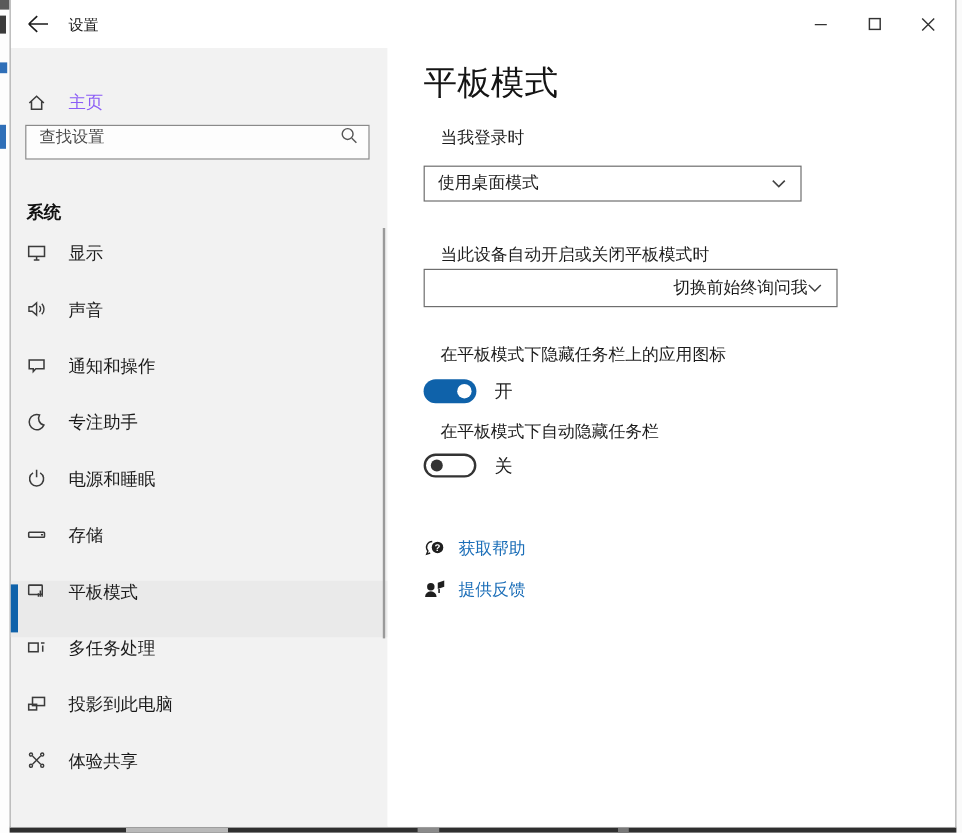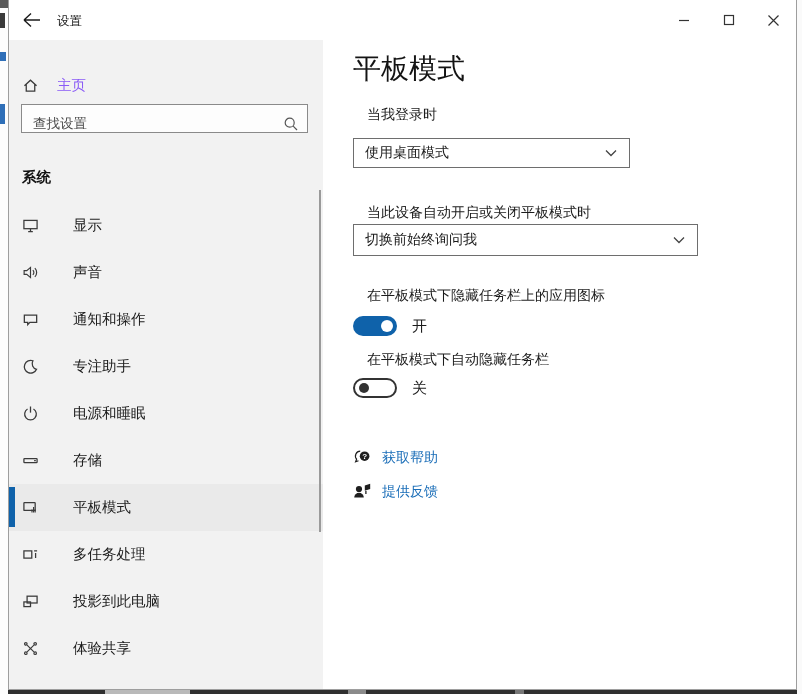--- a/index.html
+++ b/index.html
@@ -27,32 +27,32 @@
   .win-controls{position:absolute;right:0;top:0;height:40px;display:flex;}
   .win-btn{width:45px;height:40px;display:flex;align-items:center;justify-content:center;cursor:pointer;}
 
   
   .sidebar{position:absolute;left:0;top:40px;width:314px;height:649px;background:#f2f2f2;}
   .home-row{position:absolute;left:0;top:30px;width:100%;height:30px;display:flex;align-items:center;cursor:pointer;}
   .home-row .icon{margin-left:13px;width:17px;height:17px;}
   .home-row .lbl{margin-left:18px;font-size:14.5px;color:#8b5cf6;}
   .search-box{
     position:absolute;left:12px;top:64px;width:287px;height:29px;box-sizing:border-box;
-    background:#fdfdfd;border:1px solid #8a8a8a;display:flex;align-items:flex-end;
+    background:#fdfdfd;border:1px solid #8a8a8a;display:flex;align-items:flex-start;
   }
   .search-box input{
     flex:1;border:none;outline:none;background:transparent;margin-left:9px;
     font-size:13.5px;color:#333;font-family:inherit;
   }
   .search-box input::placeholder{color:#4a4a4a;opacity:1;}
   .search-glass{width:16px;height:16px;margin-right:8px;}
   .section-header{position:absolute;left:13px;top:128px;font-size:14.5px;font-weight:bold;color:#111;}
 
   .nav-list{position:absolute;left:0;top:162px;width:100%;}
-  .nav-item{position:relative;height:47px;display:flex;align-items:center;cursor:pointer;gap:16px;}
+  .nav-item{position:relative;height:47px;display:flex;align-items:flex-start;cursor:pointer;}
   .nav-item .icon{margin-left:13px;width:17px;height:17px;flex:none;}
   .nav-item .lbl{margin-left:18px;font-size:14.5px;color:#1b1b1b;white-space:nowrap;}
   .nav-item.selected{background:#eaeaea;}
   .sel-bar{position:absolute;left:0;top:3px;width:6px;height:40px;background:var(--accent,#0f62aa);display:none;}
   .nav-item.selected .sel-bar{display:block;}
   .side-scrollbar{position:absolute;left:310px;top:150px;width:2px;height:342px;background:#9a9a9a;}
 
   
   .main{position:absolute;left:314px;top:40px;width:473px;height:649px;background:#fff;}
   .page-title{position:absolute;left:30px;top:10px;font-size:28px;font-weight:400;color:#141414;}
@@ -227,29 +227,29 @@
     </div>
 
     <div class="side-scrollbar"></div>
   </div>
 
   <div class="main">
 
     <div class="page-title">平板模式</div>
 
     <div class="field-label" style="top:66px;">当我登录时</div>
-    <div class="combo" style="top:98px;width:277px;height:30px;">
+    <div class="combo" style="top:98px;width:315px;height:30px;">
       <span class="val">使用桌面模式</span>
       <svg class="chev" viewBox="0 0 12 8">
         <path d="M1 1.5 L6 6.5 L11 1.5" fill="none" stroke="#444" stroke-width="1.3"></path>
       </svg>
     </div>
 
     <div class="field-label" style="top:164px;">当此设备自动开启或关闭平板模式时</div>
-    <div class="combo" style="top:184px;width:345px;height:32px;">
+    <div class="combo" style="top:184px;width:345px;height:32px;text-align:right;">
       <span class="val">切换前始终询问我</span>
       <svg class="chev" viewBox="0 0 12 8">
         <path d="M1 1.5 L6 6.5 L11 1.5" fill="none" stroke="#444" stroke-width="1.3"></path>
       </svg>
     </div>
 
     <div class="field-label" style="top:247px;">在平板模式下隐藏任务栏上的应用图标</div>
     <div class="toggle-row" style="top:276px;">
       <div class="toggle on">
           <div class="knob"></div>

